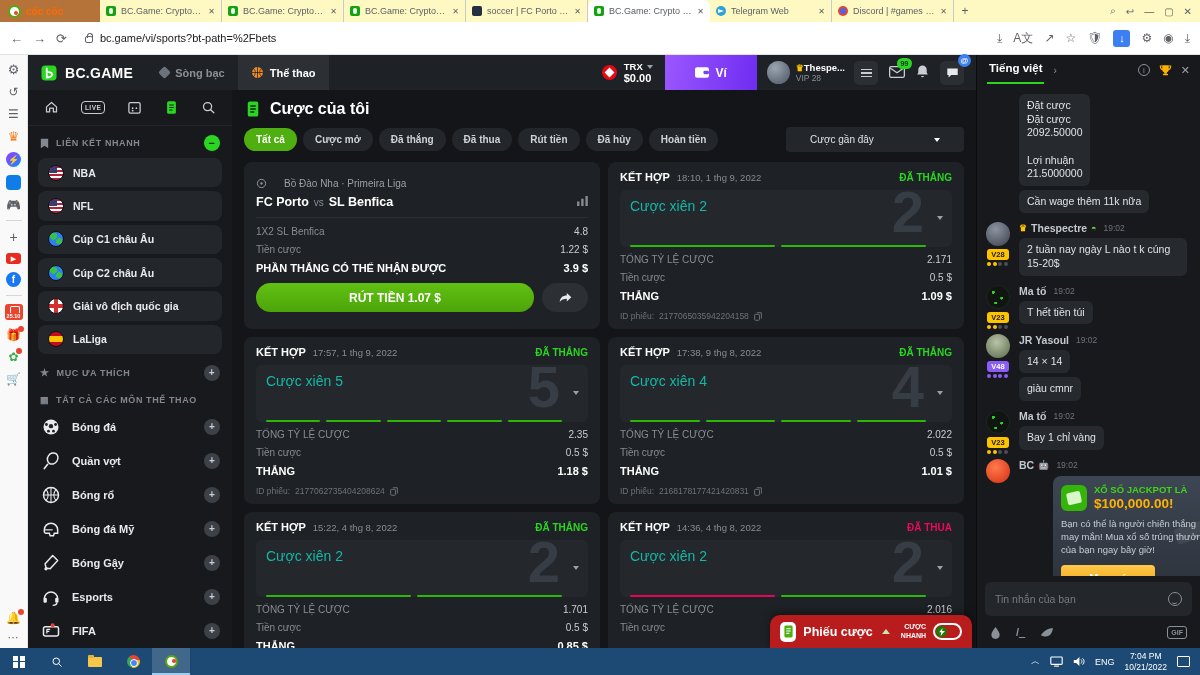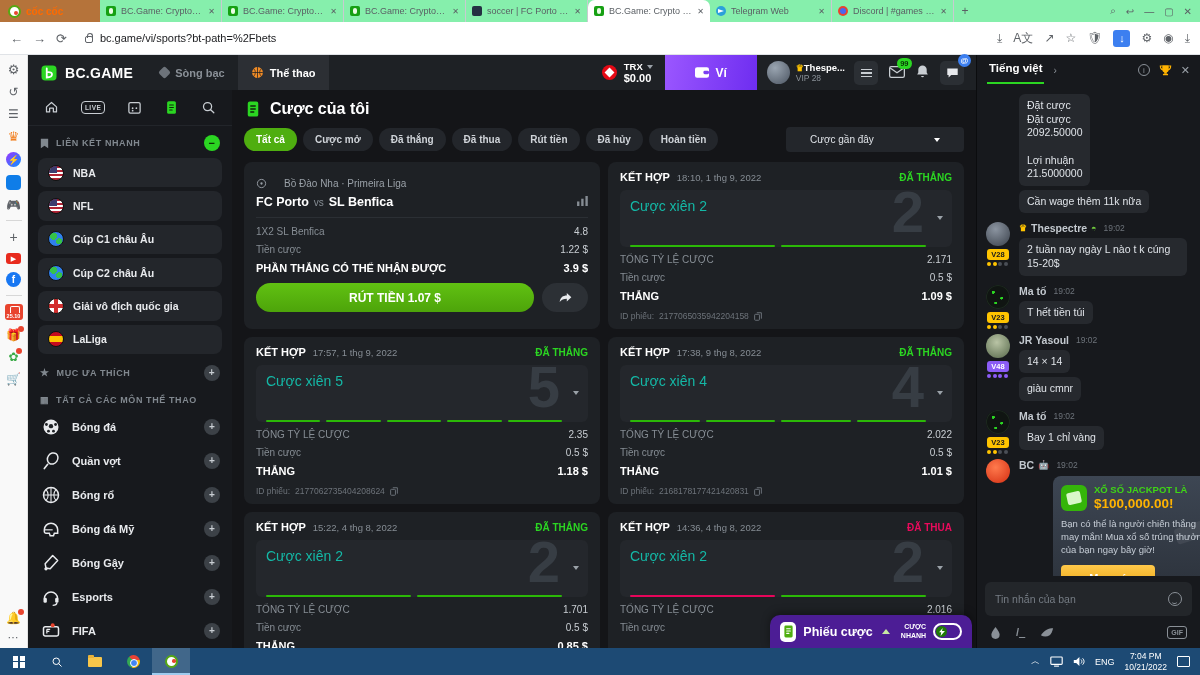--- a/index.html
+++ b/index.html
@@ -2,21 +2,21 @@
 <html><head>
 <meta charset="utf-8">
 <style>
   * { margin:0; padding:0; box-sizing:border-box; }
   html,body { width:1200px; height:675px; overflow:hidden; background:#000; }
   body { font-family:"Liberation Sans", sans-serif; }
   .screen { width:1200px; height:675px; position:relative; display:flex; flex-direction:column; background:#141518; }
   .ic { display:inline-flex; align-items:center; justify-content:center; flex:none; }
 
   
-  .tabbar { height:22px; background:#86efac; display:flex; align-items:stretch; }
+  .tabbar { height:22px; background:#fef9c3; display:flex; align-items:stretch; }
   .brand { width:100px; background:#b5733a; display:flex; align-items:center; gap:5px; padding:0 8px; }
   .brand-logo { width:13px; height:13px; border-radius:50%; background:#fff; border:2px solid #57a813; position:relative; }
   .brand-logo:after { content:""; position:absolute; right:1px; top:4px; width:4px; height:4px; border-radius:50%; background:#e8442e; }
   .brand-name { font-size:10px; font-weight:700; color:#ff6a00; white-space:nowrap; }
   .tab { flex:0 0 122px; display:flex; align-items:center; gap:5px; padding:0 6px; font-size:9px; color:#5a5f64; border-right:1px solid #c7cbd0; min-width:0; }
   .tab.active { background:#fff; border-radius:7px 7px 0 0; border-right:none; }
   .tab-title { flex:1; overflow:hidden; white-space:nowrap; text-overflow:ellipsis; }
   .tab-close { font-size:8px; color:#5a5f64; flex:none; }
   .fav { width:10px; height:10px; border-radius:2px; flex:none; }
   .fav-bc { background:#16a013; position:relative; }
@@ -126,21 +126,21 @@
   .ticket { margin-top:auto; display:flex; align-items:center; gap:5px; font-size:8.5px; color:#6d737a; padding-top:6px; flex:none; }
   .league { display:flex; align-items:center; gap:17px; font-size:10px; color:#9aa1a8; margin-top:7px; flex:none; }
   .match { display:flex; align-items:center; gap:5px; color:#fff; font-size:12.5px; font-weight:700; margin-top:6px; padding-bottom:8px; border-bottom:1px solid #2b2f34; flex:none; }
   .match .vs { color:#868d94; font-weight:400; font-size:10px; }
   .match .bars { margin-left:auto; }
   .cashout-row { display:flex; gap:8px; margin-top:9px; flex:none; }
   .cashout-btn { flex:1; height:29px; border-radius:15px; background:linear-gradient(180deg,#61c112,#4da40a); color:#fff; font-weight:800; font-size:12px; display:flex; align-items:center; justify-content:center; }
   .share-btn { width:46px; height:29px; border-radius:15px; background:#2c3035; display:flex; align-items:center; justify-content:center; }
 
   
-  .betslip-bar { position:absolute; right:4px; bottom:0; width:202px; height:33px; background:#4c1d95; border-radius:10px 10px 0 0; display:flex; align-items:center; padding:0 10px; gap:7px; box-shadow:0 -2px 8px rgba(0,0,0,.4); }
+  .betslip-bar { position:absolute; right:4px; bottom:0; width:202px; height:33px; background:#b91c1c; border-radius:10px 10px 0 0; display:flex; align-items:center; padding:0 10px; gap:7px; box-shadow:0 -2px 8px rgba(0,0,0,.4); }
   .bs-ic { width:20px; height:20px; border-radius:5px; background:#fff; display:flex; align-items:center; justify-content:center; }
   .bs-label { color:#fff; font-weight:800; font-size:12.5px; white-space:nowrap; }
   .bs-caret { width:0; height:0; border-left:4px solid transparent; border-right:4px solid transparent; border-bottom:5px solid #c7e9a3; margin-left:2px; }
   .bs-quick { margin-left:auto; width:36px; color:#fff; font-size:7px; font-weight:800; text-align:right; line-height:1.2; }
   .toggle { width:34px; height:17px; border:2px solid #fff; border-radius:10px; display:flex; align-items:center; padding:0 1px; }
   .knob { width:11px; height:11px; border-radius:50%; background:#1f7a06; display:flex; align-items:center; justify-content:center; }
 
   
   .chat { width:224px; background:#17191d; border-left:1px solid #0b0c0e; display:flex; flex-direction:column; flex:none; }
   .chat-head { height:30px; display:flex; align-items:center; gap:9px; padding:0 10px; flex:none; }

